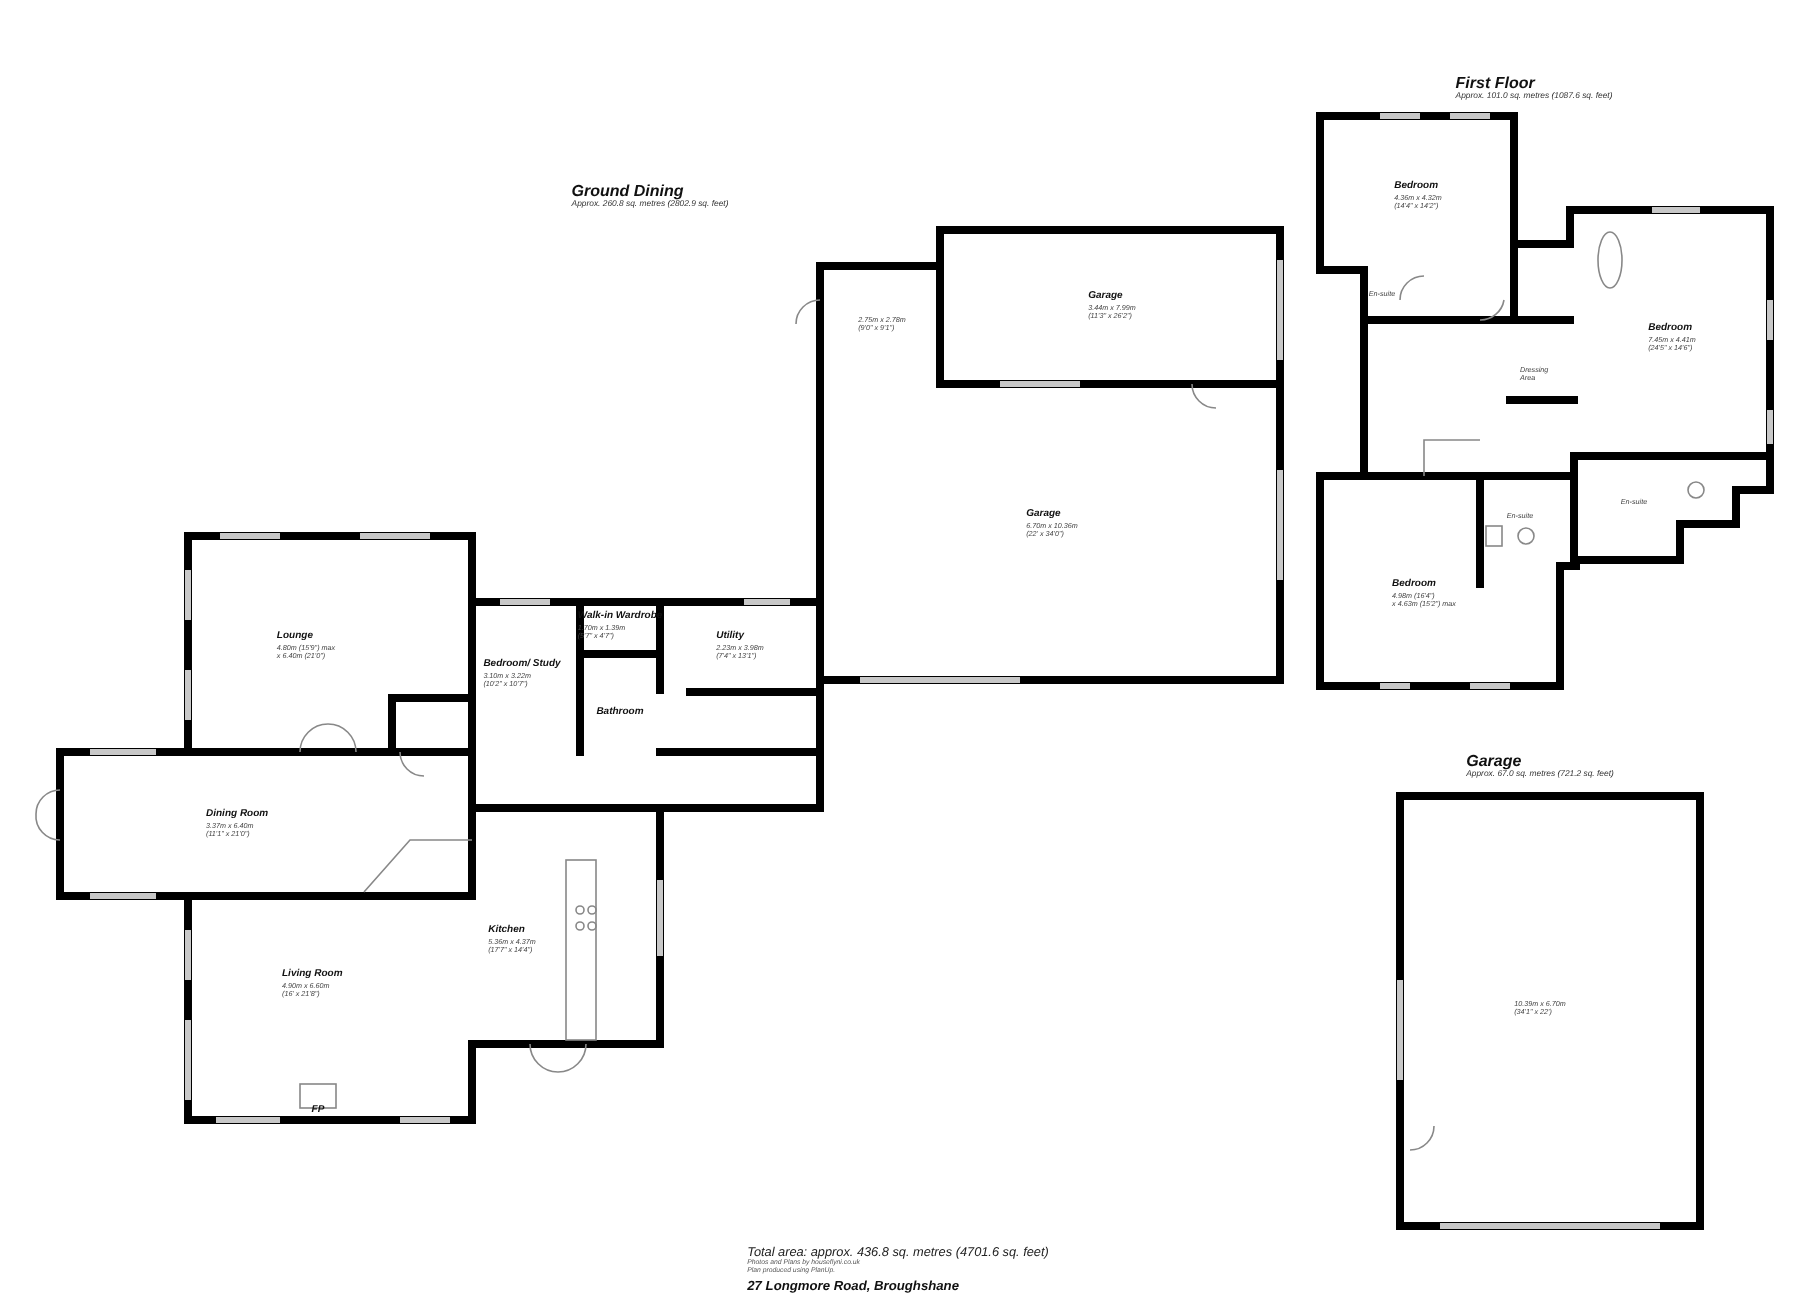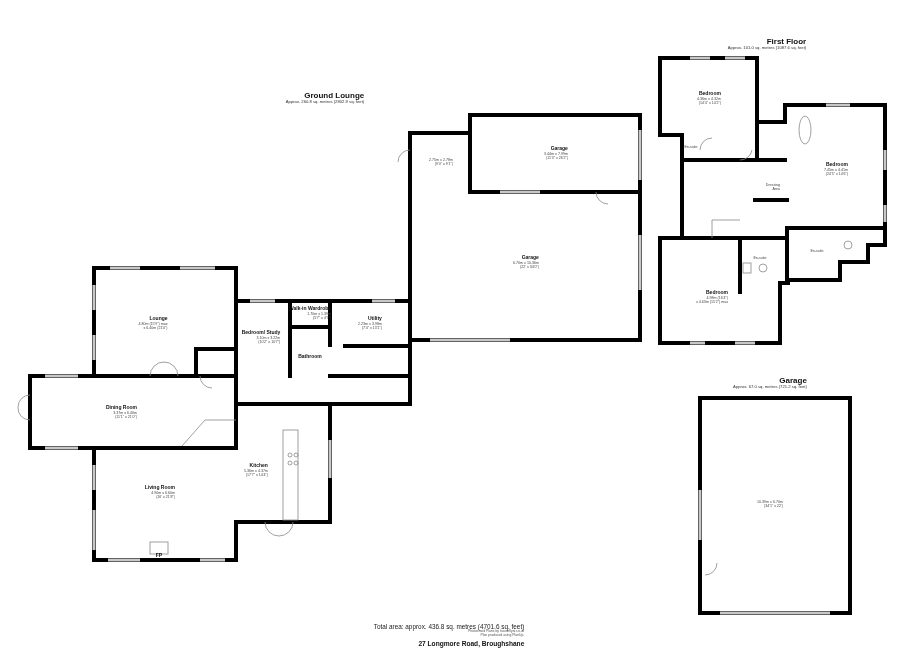--- a/index.html
+++ b/index.html
@@ -1,18 +1,18 @@
 <!DOCTYPE html>
 <html><head>
 <meta charset="utf-8">
 <style>
   html, body { margin:0; padding:0; background:#fff; }
   body { width:900px; height:653px; position:relative; overflow:hidden; font-family:"Liberation Sans", sans-serif; color:#111; }
   #plan { position:absolute; left:0; top:0; width:900px; height:653px; }
-  .lbl { position:absolute; text-align:right; transform:translateX(-50%); white-space:nowrap; line-height:1.15; }
+  .lbl { position:absolute; text-align:left; transform:translateX(-50%); white-space:nowrap; line-height:1.15;font-style:italic; }
   .room-name { font-size:5px; font-weight:bold; display:block; }
   .room-dim { font-size:3.6px; color:#444; display:block; }
   .floor-title { font-size:8px; font-weight:bold; display:block; }
   .floor-area { font-size:4.2px; color:#333; display:block; }
   .footer-total { font-size:6.4px; color:#222; display:block; }
   .footer-small { font-size:3.4px; color:#555; display:block; }
   .footer-addr { font-size:6.6px; font-weight:bold; display:block; margin-top:2px; }
   .fp { font-size:5px; font-weight:bold; }
 </style>
 </head>
@@ -105,21 +105,21 @@
     <path d="M740,160 A12,12 0 0 0 752,150"></path>
     <polyline points="712,238 712,220 740,220"></polyline>
     <rect x="743" y="263" width="8" height="10"></rect>
     <circle cx="763" cy="268" r="4"></circle>
     <circle cx="848" cy="245" r="4"></circle>
     <path d="M705,575 A12,12 0 0 0 717,563"></path>
   </g>
 </svg>
 
 <div class="lbl" style="left:325px;top:91px">
-  <span class="floor-title">Ground Lounge</span>
+  <span class="floor-title">Ground Dining</span>
   <span class="floor-area">Approx. 260.8 sq. metres (2802.9 sq. feet)</span>
 </div>
 <div class="lbl" style="left:767px;top:37px">
   <span class="floor-title">First Floor</span>
   <span class="floor-area">Approx. 101.0 sq. metres (1087.6 sq. feet)</span>
 </div>
 <div class="lbl" style="left:770px;top:376px">
   <span class="floor-title">Garage</span>
   <span class="floor-area">Approx. 67.0 sq. metres (721.2 sq. feet)</span>
 </div>

